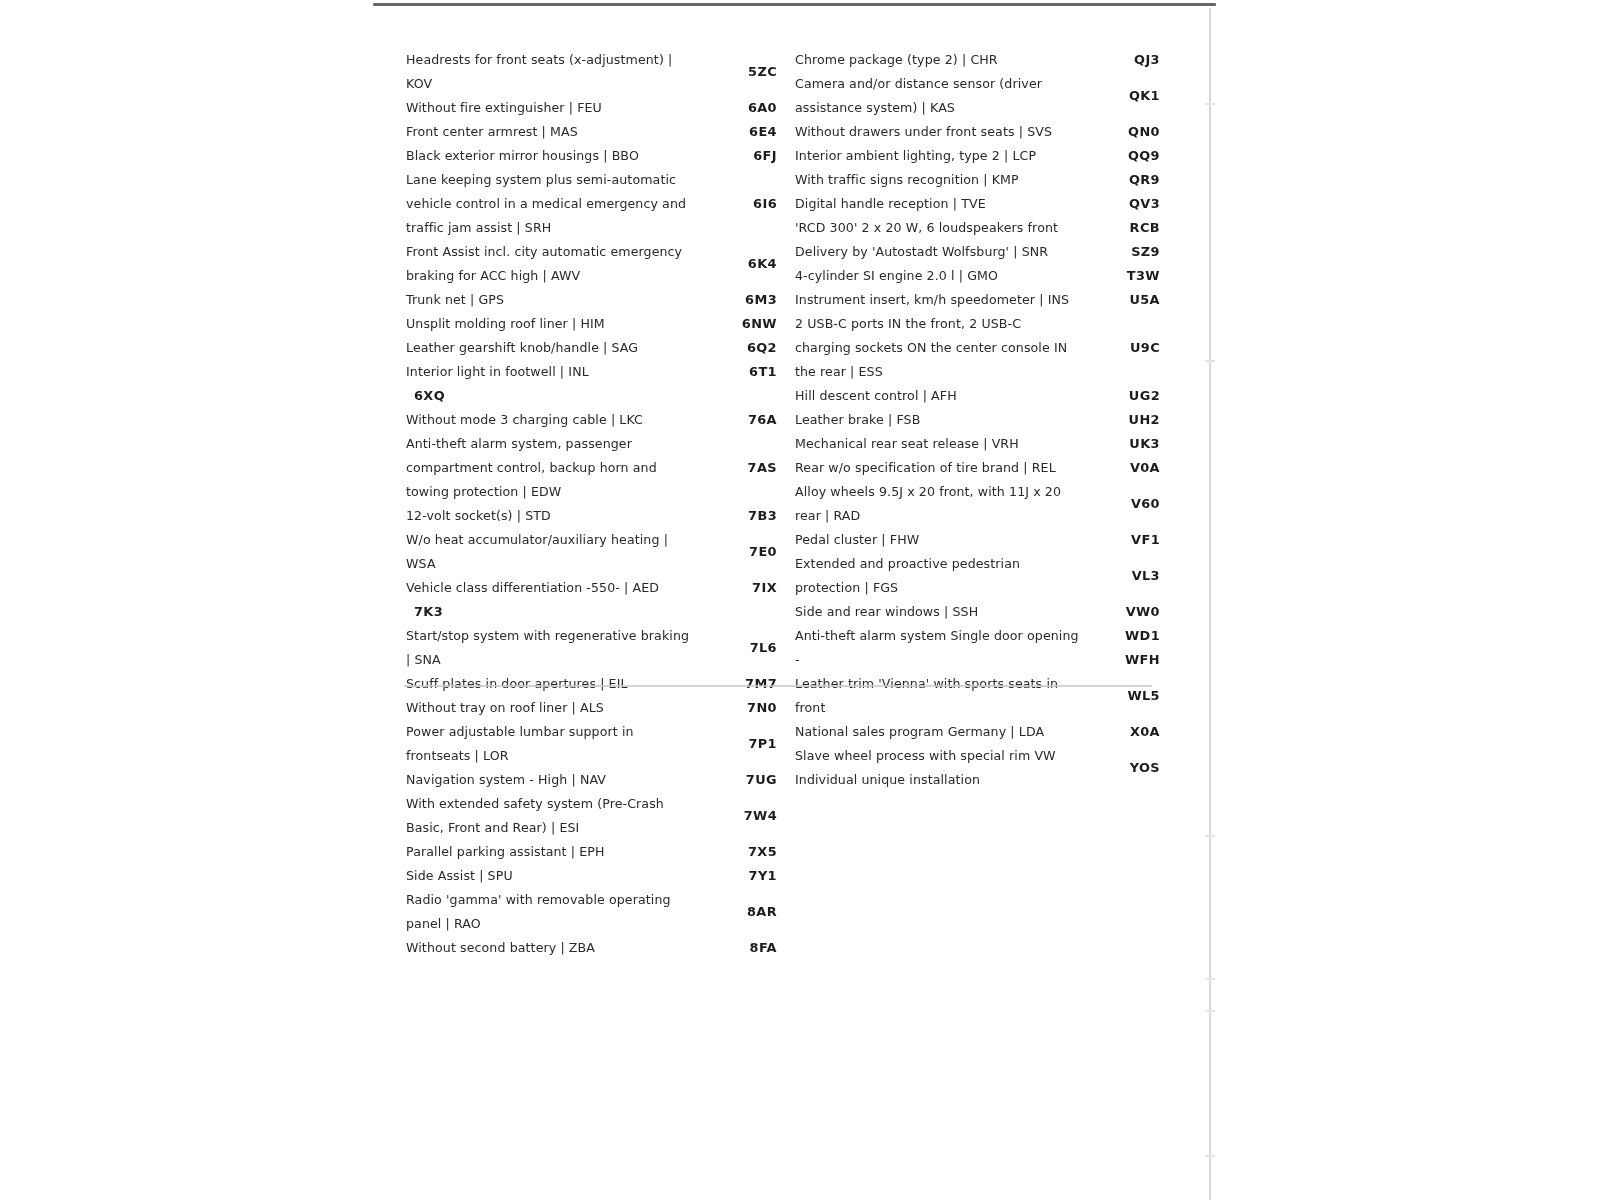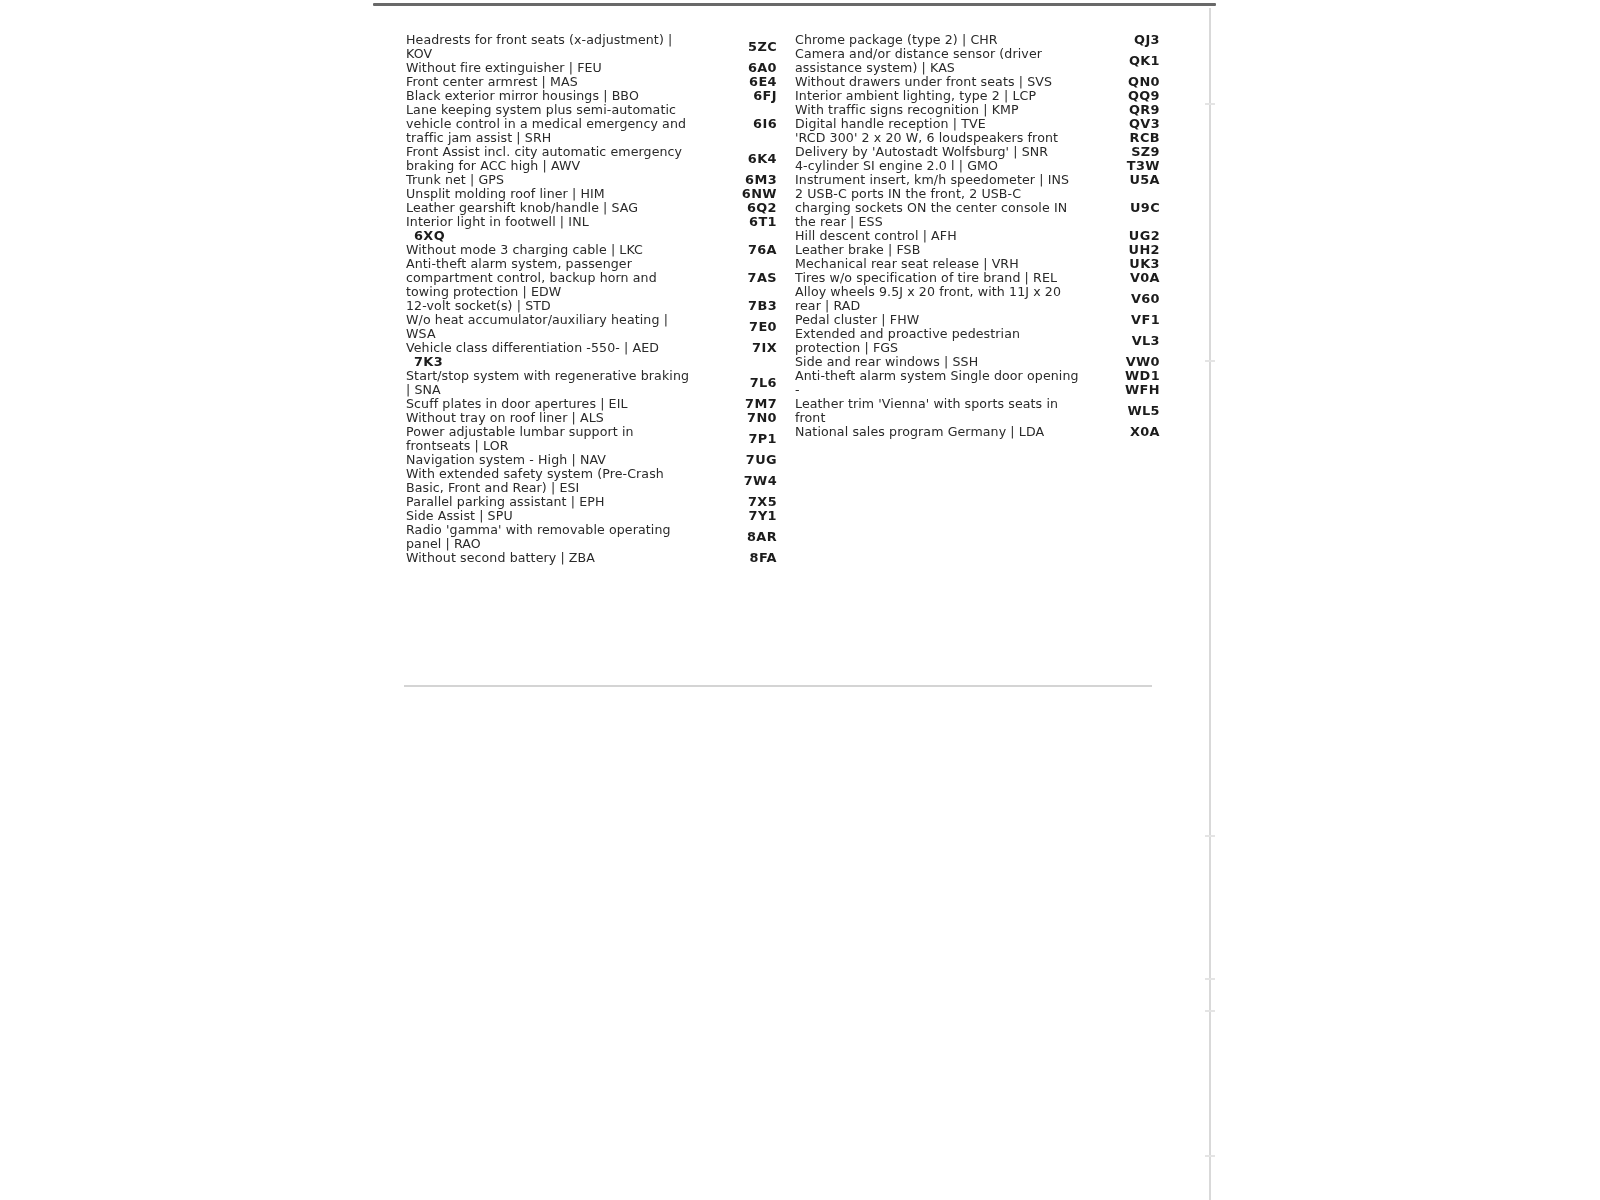--- a/index.html
+++ b/index.html
@@ -2,21 +2,21 @@
 <html><head>
 <meta charset="utf-8">
 <style>
   html,body{margin:0;padding:0;}
   body{
     width:1600px;height:1200px;position:relative;overflow:hidden;
     background:#ffffff;
     font-family:"DejaVu Sans","Liberation Sans",sans-serif;
     color:var(--text-color,#2a2a2a);
   }
-  .col{position:absolute;top:33px;font-size:12.6px;line-height:14px;}
+  .col{position:absolute;top:48px;font-size:12.6px;line-height:24px;}
   #col-left{left:406px;width:371px;}
   #col-right{left:795px;width:365px;}
   .row{display:flex;align-items:center;}
   .desc{flex:1 1 auto;min-width:0;white-space:pre;letter-spacing:0.1px;}
   .code{
     font-weight:bold;text-align:right;margin-left:8px;white-space:nowrap;
     color:var(--code-color,#1c1c1c);letter-spacing:0.4px;font-size:12.9px;
   }
   .scan-edge-top{
     position:absolute;left:373px;top:3px;width:843px;height:3px;
@@ -217,21 +217,21 @@
     </div>
     <div class="row">
       <div class="desc">Leather brake | FSB</div>
       <div class="code">UH2</div>
     </div>
     <div class="row">
       <div class="desc">Mechanical rear seat release | VRH</div>
       <div class="code">UK3</div>
     </div>
     <div class="row">
-      <div class="desc">Tires w/o specification of tire brand | REL</div>
+      <div class="desc">Rear w/o specification of tire brand | REL</div>
       <div class="code">V0A</div>
     </div>
     <div class="row">
       <div class="desc">Alloy wheels 9.5J x 20 front, with 11J x 20
 rear | RAD</div>
       <div class="code">V60</div>
     </div>
     <div class="row">
       <div class="desc">Pedal cluster | FHW</div>
       <div class="code">VF1</div>
@@ -255,15 +255,20 @@
     </div>
     <div class="row">
       <div class="desc">Leather trim 'Vienna' with sports seats in
 front</div>
       <div class="code">WL5</div>
     </div>
     <div class="row">
       <div class="desc">National sales program Germany | LDA</div>
       <div class="code">X0A</div>
     </div>
+    <div class="row">
+      <div class="desc">Slave wheel process with special rim VW
+Individual unique installation</div>
+      <div class="code">YOS</div>
+    </div>
   </div>
 
 <div class="divider"></div>
 
 </body></html>

